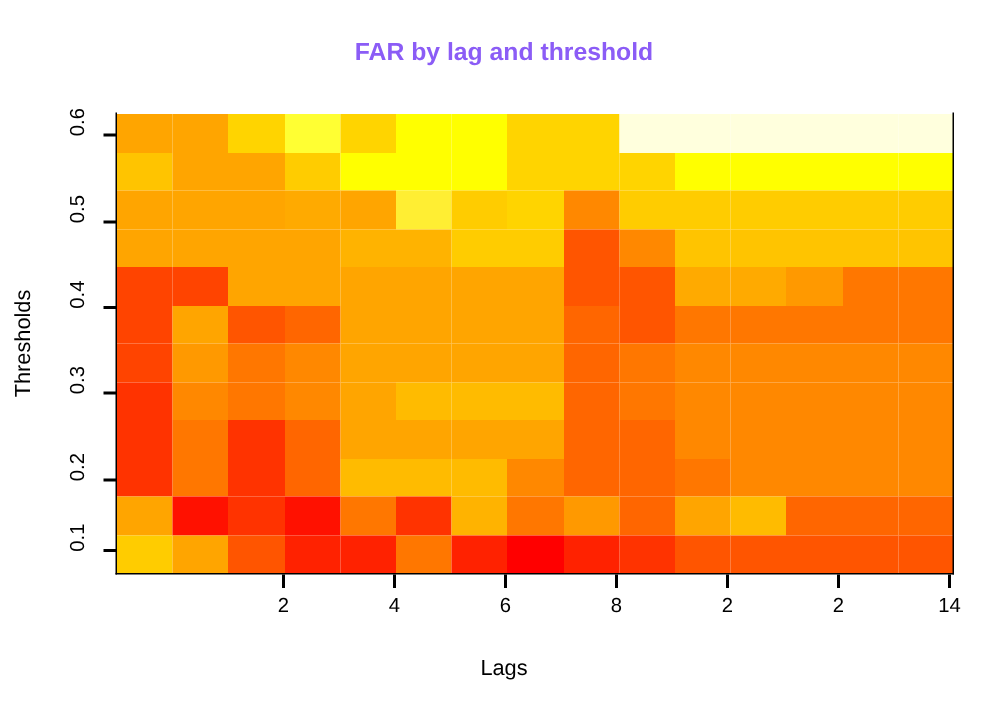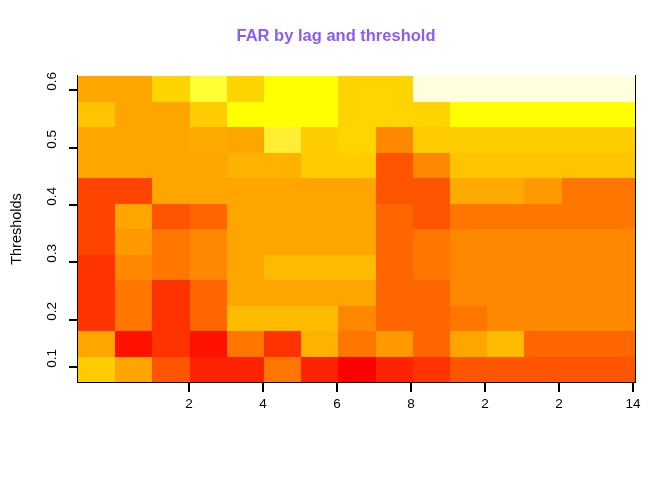--- a/index.html
+++ b/index.html
@@ -356,16 +356,17 @@
   <div id="xtick-labels">
       <div class="xtick-text" style="left: 189px;">2</div>
       <div class="xtick-text" style="left: 263px;">4</div>
       <div class="xtick-text" style="left: 337px;">6</div>
       <div class="xtick-text" style="left: 411px;">8</div>
       <div class="xtick-text" style="left: 485px;">2</div>
       <div class="xtick-text" style="left: 559px;">2</div>
       <div class="xtick-text" style="left: 633px;">14</div>
     </div>
 
+  <div class="axis-title-x">Lags</div>
 
   <div class="axis-title-y">Thresholds</div>
 
 </div>
 
 </body></html>

